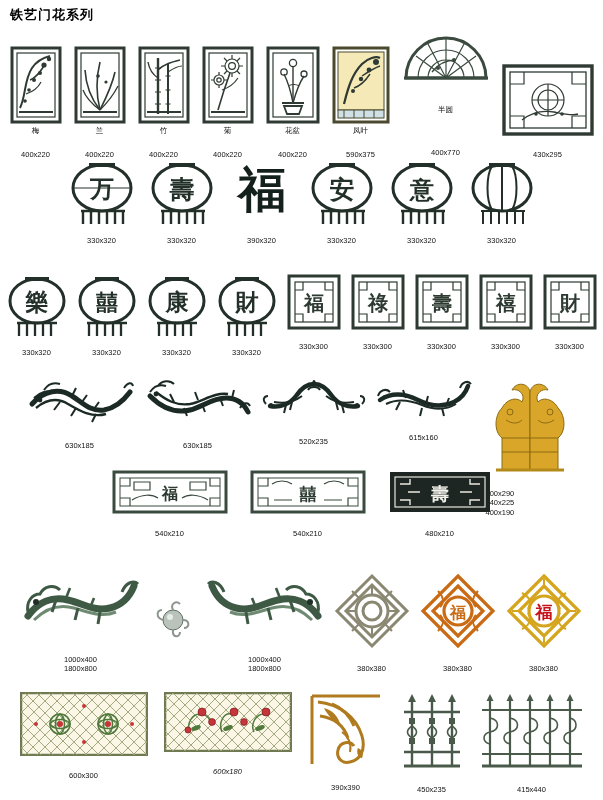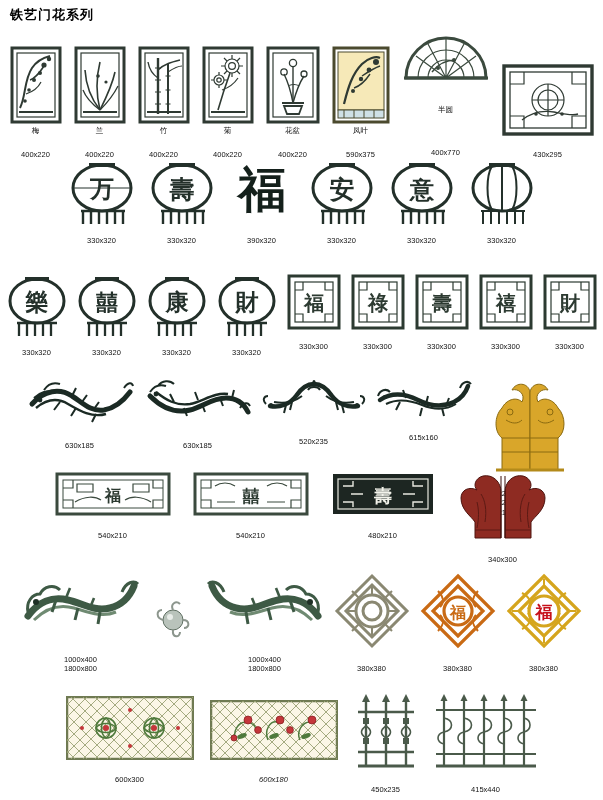--- a/index.html
+++ b/index.html
@@ -484,35 +484,20 @@
         <rect x="2" y="2" width="100" height="40" fill="#1d2622"></rect>
         <rect x="7" y="7" width="90" height="30" fill="none" stroke="#e8e8e0" stroke-width="1.2"></rect>
         <g stroke="#e8e8e0" stroke-width="1.4" fill="none">
           <path d="M12 14 h10 v-5 M82 9 v5 h10 M12 30 h10 v5 M82 35 v-5 h10"></path>
           <path d="M20 22 h12 M72 22 h12"></path>
         </g>
         <text x="52" y="30" font-size="18" font-weight="bold" text-anchor="middle" fill="#f2f2ea" font-family="'Liberation Serif',serif">壽</text>
       </svg>
       <div class="cap">480x210</div>
     </div>
-    <div class="cell">
-      <svg class="art" width="92" height="70" viewBox="0 0 92 70">
-        <g fill="#8e2b22" stroke="#4e140f" stroke-width="1">
-          <path d="M44 68 L44 22 C44 12 36 4 26 6 C18 8 16 16 20 20 C12 16 4 20 4 28 C4 40 14 46 18 52 L18 68 z"></path>
-          <path d="M48 68 L48 22 C48 12 56 4 66 6 C74 8 76 16 72 20 C80 16 88 20 88 28 C88 40 78 46 74 52 L74 68 z"></path>
-        </g>
-        <g fill="none" stroke="#5c1a14" stroke-width="1">
-          <path d="M24 24 C28 30 30 40 28 52 M20 32 C22 40 22 48 20 58"></path>
-          <path d="M68 24 C64 30 62 40 64 52 M72 32 C70 40 70 48 72 58"></path>
-          <path d="M18 60 h26 M48 60 h26"></path>
-        </g>
-        <path d="M44 6 v62 M48 6 v62" stroke="#3b0f0b" stroke-width="1"></path>
-      </svg>
-      <div class="cap">340x300</div>
-    </div>
   </div>
 
   <div class="row" style="top:572px; gap:10px; align-items:flex-end;">
     <div class="cell" style="padding-bottom:4px;">
       <svg class="art" width="118" height="68" viewBox="0 0 118 68">
         <path d="M6 44 C16 30 30 24 46 28 C60 31 72 40 88 36 C100 33 108 24 112 14" fill="none" stroke="#3e5a45" stroke-width="7" stroke-linecap="round"></path>
         <path d="M12 48 C24 36 38 32 52 36 C66 40 80 46 94 40" fill="none" stroke="#6f8a72" stroke-width="3"></path>
         <path d="M6 40 C4 30 10 22 18 22 C22 14 32 12 38 18" fill="none" stroke="#3e5a45" stroke-width="3"></path>
         <circle cx="14" cy="30" r="3" fill="#1f3026"></circle>
         <path d="M100 20 C104 10 112 8 116 12" fill="none" stroke="#3e5a45" stroke-width="3"></path>
@@ -581,21 +566,21 @@
         <g fill="none" stroke="#d5a51d" stroke-width="2">
           <path d="M16 20 C24 24 26 30 22 36 M60 20 C52 24 50 30 54 36 M16 56 C24 52 26 46 22 40 M60 56 C52 52 50 46 54 40"></path>
           <path d="M38 6 v8 M38 62 v8 M6 38 h8 M62 38 h8"></path>
         </g>
         <text x="38" y="45" font-size="17" font-weight="bold" text-anchor="middle" fill="#c6101a" font-family="'Liberation Serif',serif">福</text>
       </svg>
       <div class="cap">380x380</div>
     </div>
   </div>
 
-  <div class="row" style="top:692px; gap:16px; align-items:flex-end;">
+  <div class="row" style="top:692px; gap:16px; align-items:flex-start;">
     <div class="cell" style="padding-bottom:10px;">
       <svg class="art" width="128" height="64" viewBox="0 0 128 64">
         <rect x="1" y="1" width="126" height="62" fill="#fbf6e6" stroke="#6f7a52" stroke-width="2.5"></rect>
         <g stroke="#9aa274" stroke-width="0.9" fill="none">
           <path d="M1 9 L9 1 M1 21 L21 1 M1 33 L33 1 M1 45 L45 1 M1 57 L57 1 M5 63 L67 1 M17 63 L79 1 M29 63 L91 1 M41 63 L103 1 M53 63 L115 1 M65 63 L127 1 M77 63 L127 13 M89 63 L127 25 M101 63 L127 37 M113 63 L127 49"></path>
           <path d="M1 55 L9 63 M1 43 L21 63 M1 31 L33 63 M1 19 L45 63 M1 7 L57 63 M5 1 L67 63 M17 1 L79 63 M29 1 L91 63 M41 1 L103 63 M53 1 L115 63 M65 1 L127 63 M77 1 L127 51 M89 1 L127 39 M101 1 L127 27 M113 1 L127 15"></path>
         </g>
         <g fill="none" stroke="#4f7a3c" stroke-width="1.6">
           <circle cx="40" cy="32" r="10"></circle>
             <circle cx="88" cy="32" r="10"></circle>
@@ -635,20 +620,37 @@
           <circle cx="102" cy="20" r="4"></circle>
             <circle cx="24" cy="38" r="3"></circle>
         </g>
         <g fill="#4f7a3c">
           <ellipse cx="32" cy="36" rx="5" ry="2.4" transform="rotate(-20 32 36)"></ellipse>
           <ellipse cx="64" cy="36" rx="5" ry="2.4" transform="rotate(-20 64 36)"></ellipse>
           <ellipse cx="96" cy="36" rx="5" ry="2.4" transform="rotate(-20 96 36)"></ellipse>
         </g>
       </svg>
       <div class="cap">600x180</div>
+    </div>
+    <div class="cell" style="padding-bottom:6px;">
+      <svg class="art" width="76" height="76" viewBox="0 0 76 76">
+        <g fill="none" stroke="#b07a1e" stroke-width="3">
+          <path d="M4 4 H72"></path>
+          <path d="M4 4 V72"></path>
+          <path d="M10 10 C30 12 48 24 54 44 C58 58 52 68 42 70 C34 72 28 66 30 58 C32 50 42 48 46 54"></path>
+          <path d="M12 24 C26 26 36 34 40 46"></path>
+          <path d="M24 12 C34 16 42 24 46 34"></path>
+        </g>
+        <g fill="#b07a1e">
+          <path d="M16 16 C24 18 30 24 32 32 C26 30 20 24 16 16 z"></path>
+          <path d="M50 56 C54 58 56 62 54 66 C50 66 48 60 50 56 z"></path>
+        </g>
+        <path d="M34 40 C40 44 44 52 42 60" fill="none" stroke="#b07a1e" stroke-width="2"></path>
+      </svg>
+      <div class="cap">390x390</div>
     </div>
     <div class="cell">
       <svg class="art" width="64" height="78" viewBox="0 0 64 78">
         <g stroke="#4a5a4a" stroke-width="2.4" fill="none">
           <path d="M12 8 V74 M32 8 V74 M52 8 V74"></path>
           <path d="M4 20 H60 M4 60 H60"></path>
         </g>
         <g fill="#4a5a4a">
           <path d="M12 2 l4 8 h-8 z"></path>
             <path d="M32 2 l4 8 h-8 z"></path>

